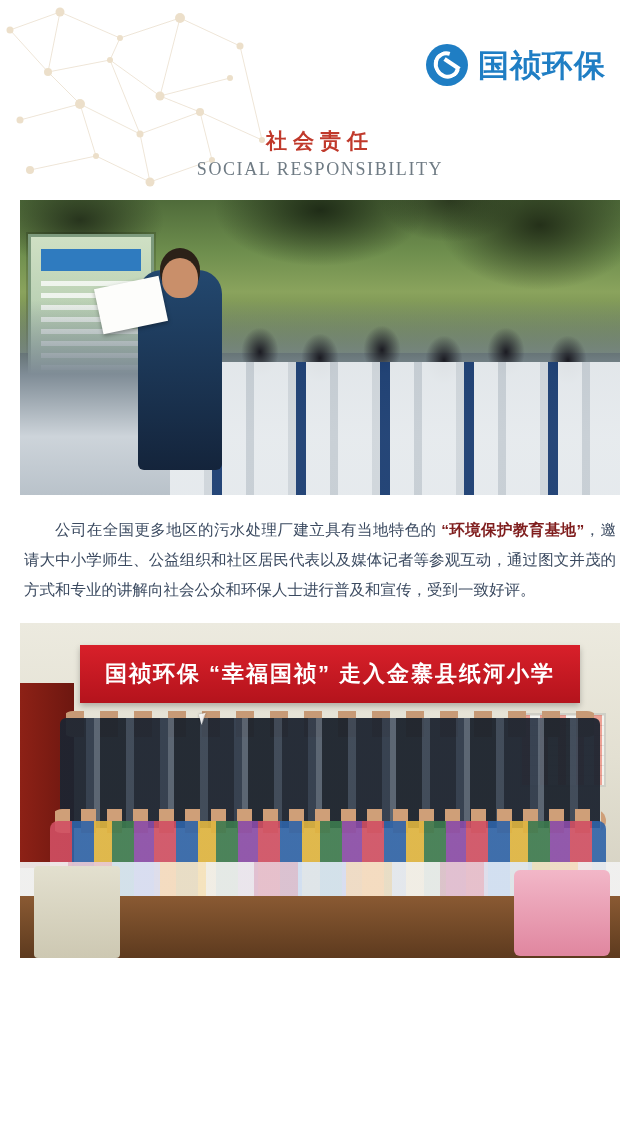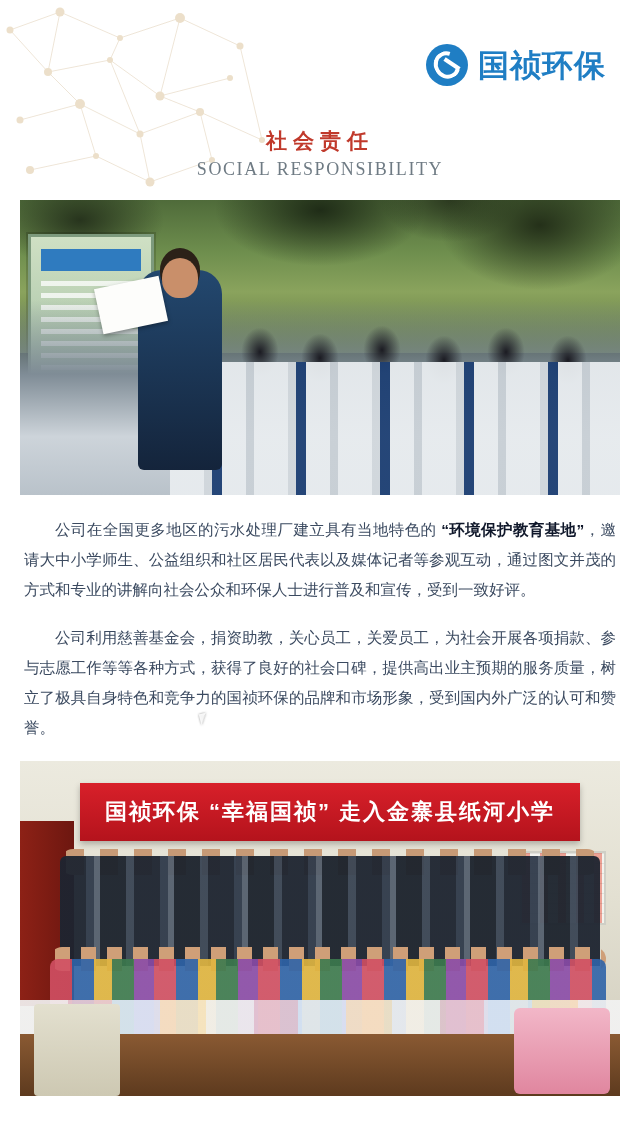--- a/index.html
+++ b/index.html
@@ -271,21 +271,21 @@
     font-size: 15.5px;
     line-height: 30px;
     color: #3b4a60;
     text-align: justify;
     text-indent: 2em;
     margin: 0 0 18px 0;
     font-family: "Liberation Sans", sans-serif;
   }
   .para:last-child { margin-bottom: 0; }
   .hl {
-    color: #0f172a;
+    color: #7f1d1d;
     font-weight: bold;
   }
 
   
   .cursor {
     position: absolute;
     left: 200px;
     top: 713px;
     width: 0; height: 0;
     border-left: 7px solid rgba(255,255,255,.9);
@@ -361,23 +361,20 @@
     <div class="p1-uniforms"></div>
     <div class="p1-presenter"></div>
     <div class="p1-head"></div>
     <div class="p1-paper"></div>
   </div>
 
   <div class="content">
     <p class="para">
       <span>公司在全国更多地区的污水处理厂建立具有当地特色的 </span><span class="hl">“环境保护教育基地”</span><span>，邀请大中小学师生、公益组织和社区居民代表以及媒体记者等参观互动，通过图文并茂的方式和专业的讲解向社会公众和环保人士进行普及和宣传，受到一致好评。</span>
     </p>
-    <p class="para">
-      <span>公司利用慈善基金会，捐资助教，关心员工，关爱员工，为社会开展各项捐款、参与志愿工作等等各种方式，获得了良好的社会口碑，提供高出业主预期的服务质量，树立了极具自身特色和竞争力的国祯环保的品牌和市场形象，受到国内外广泛的认可和赞誉。</span>
-    </p>
   </div>
 
   <div class="photo photo-2">
     <div class="p2-wall"></div>
     <div class="p2-door"></div>
     <div class="p2-chart"></div>
     <div class="p2-banner">
       <span class="p2-banner-text">国祯环保 “幸福国祯” 走入金寨县纸河小学</span>
     </div>
     <div class="p2-adult-heads"></div>

